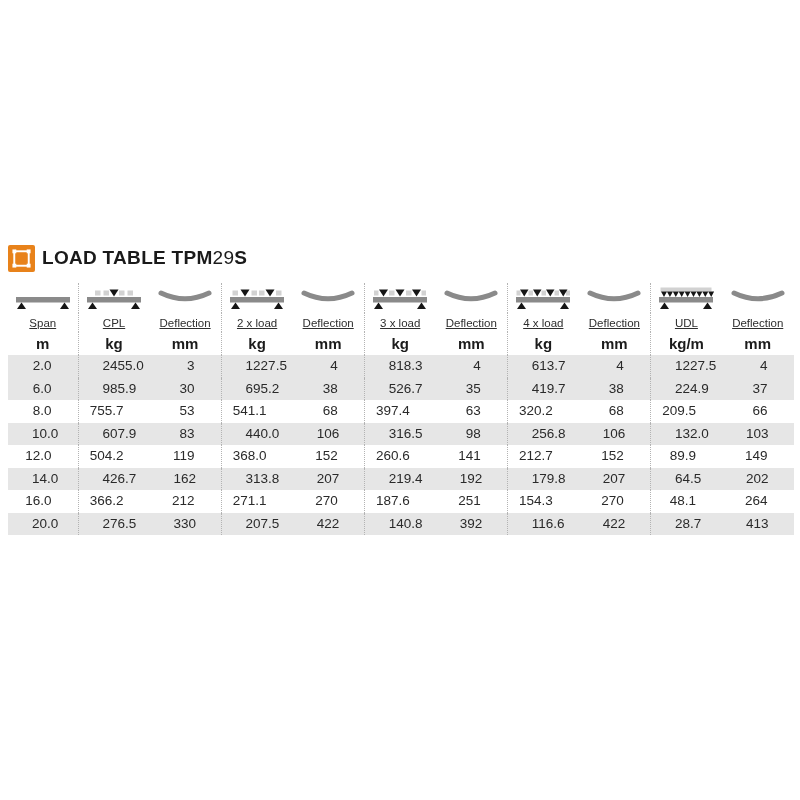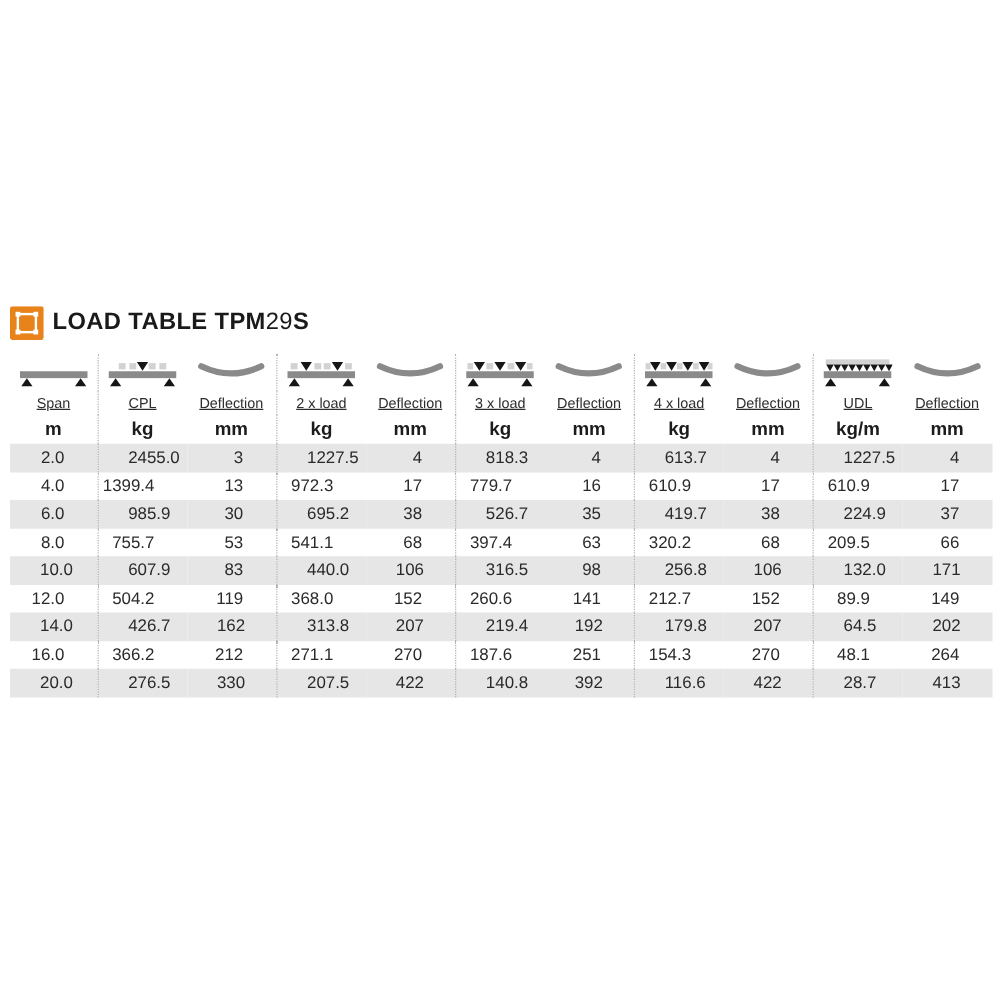--- a/index.html
+++ b/index.html
@@ -224,33 +224,20 @@
             <td>3</td>
             <td>1227.5</td>
             <td>4</td>
             <td>818.3</td>
             <td>4</td>
             <td>613.7</td>
             <td>4</td>
             <td>1227.5</td>
             <td>4</td>
           </tr>
-          <tr>
-            <td>4.0</td>
-            <td>1399.4</td>
-            <td>13</td>
-            <td>972.3</td>
-            <td>17</td>
-            <td>779.7</td>
-            <td>16</td>
-            <td>610.9</td>
-            <td>17</td>
-            <td>610.9</td>
-            <td>17</td>
-          </tr>
           <tr class="band">
             <td>6.0</td>
             <td>985.9</td>
             <td>30</td>
             <td>695.2</td>
             <td>38</td>
             <td>526.7</td>
             <td>35</td>
             <td>419.7</td>
             <td>38</td>
@@ -274,21 +261,21 @@
             <td>10.0</td>
             <td>607.9</td>
             <td>83</td>
             <td>440.0</td>
             <td>106</td>
             <td>316.5</td>
             <td>98</td>
             <td>256.8</td>
             <td>106</td>
             <td>132.0</td>
-            <td>171</td>
+            <td>103</td>
           </tr>
           <tr>
             <td>12.0</td>
             <td>504.2</td>
             <td>119</td>
             <td>368.0</td>
             <td>152</td>
             <td>260.6</td>
             <td>141</td>
             <td>212.7</td>

